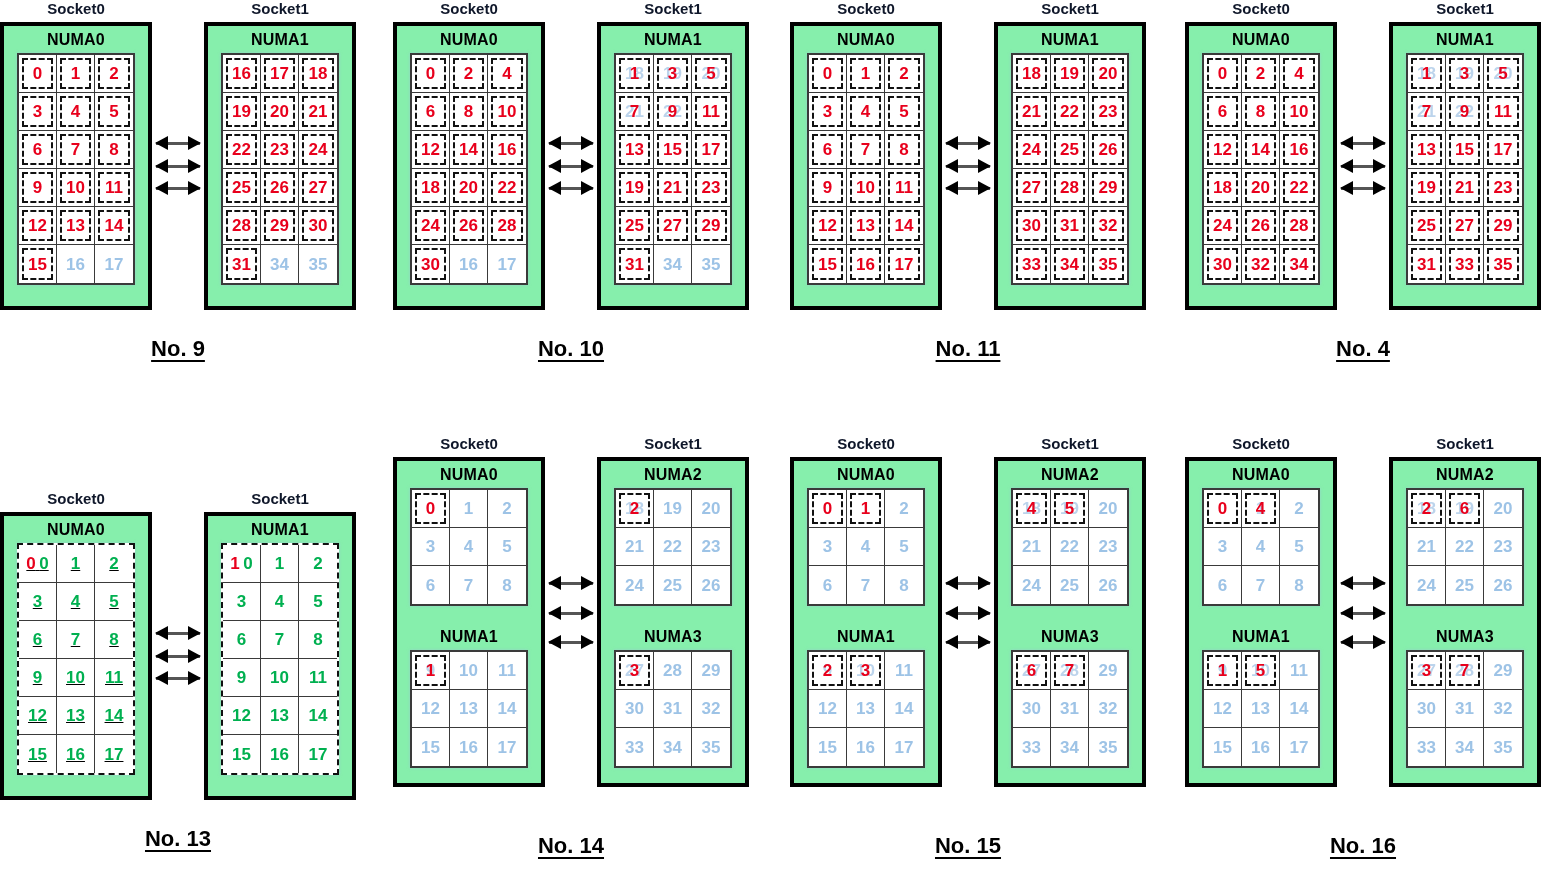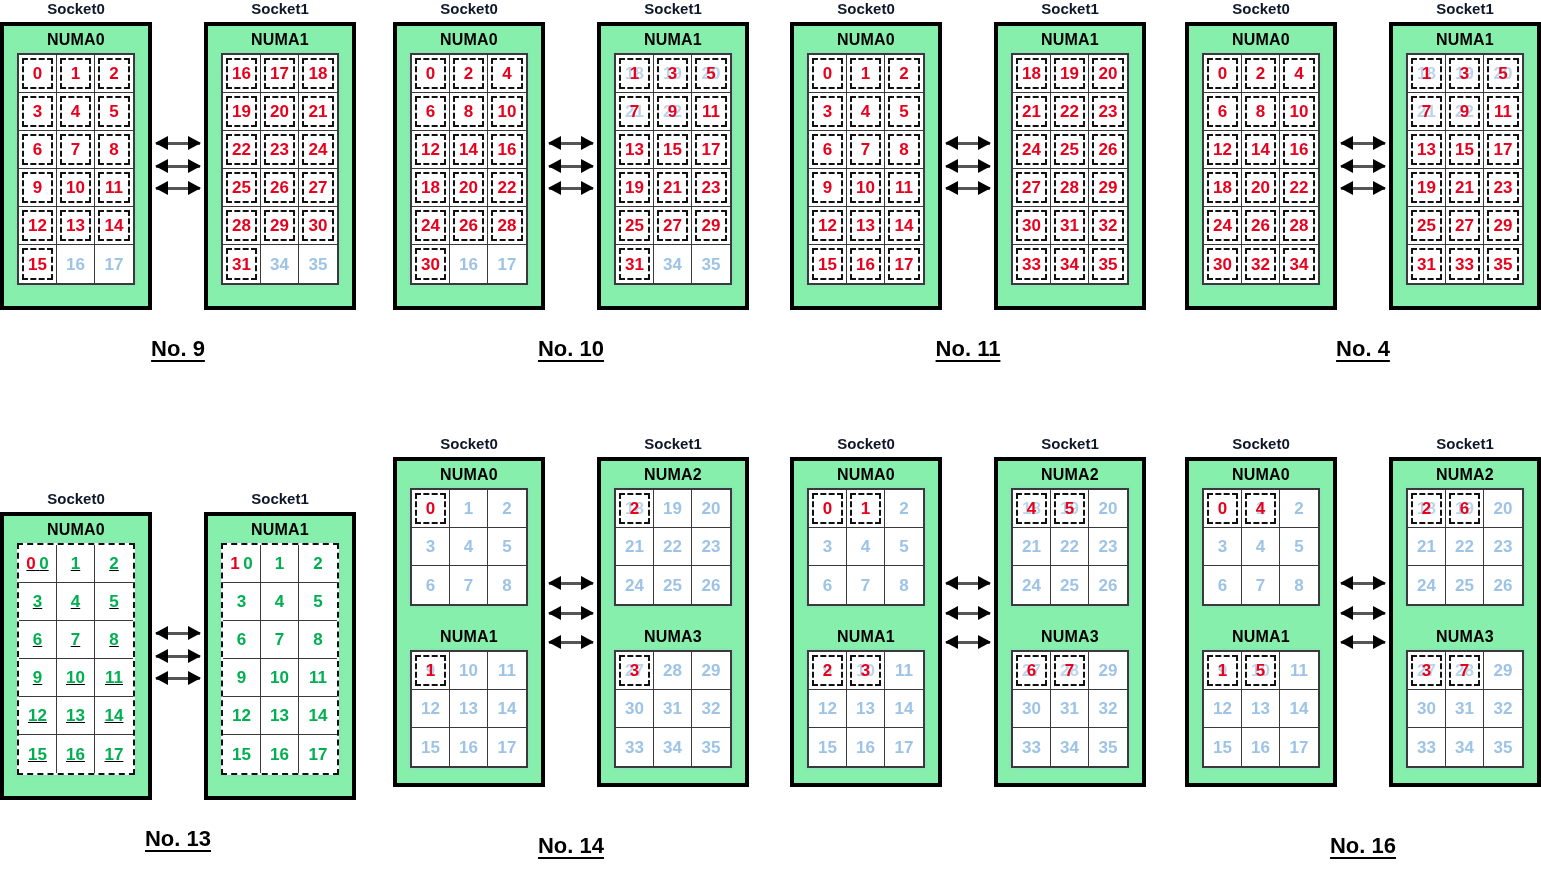--- a/index.html
+++ b/index.html
@@ -1007,20 +1007,21 @@
               <span class="num"><span class="c-blue">35</span></span>
             </div>
           </div>
         </div>
       </div>
       <div class="arrows" style="left: 156px; width: 44px; top: 147px; height: 62px;">
         <div class="arrow"></div>
         <div class="arrow"></div>
         <div class="arrow"></div>
       </div>
+      <div class="caption" style="top: 398px;">No. 15</div>
     </div>
     <div class="panel" style="left: 1185px; top: 435px; width: 356px; height: 450px;">
       <div class="sock-title" style="left: 0px; width: 152px; top: 0px;">Socket0</div>
       <div class="socket-box" style="left: 0px; top: 22px; width: 152px; height: 330px;">
         <div class="numa-block">
           <div class="numa-title">NUMA0</div>
           <div class="grid" style="grid-template-columns: repeat(3, 38px); grid-template-rows: repeat(3, 38px); width: 118px;">
             <div class="cell boxed">
               <span class="num"><span class="c-red">0</span></span>
             </div>

